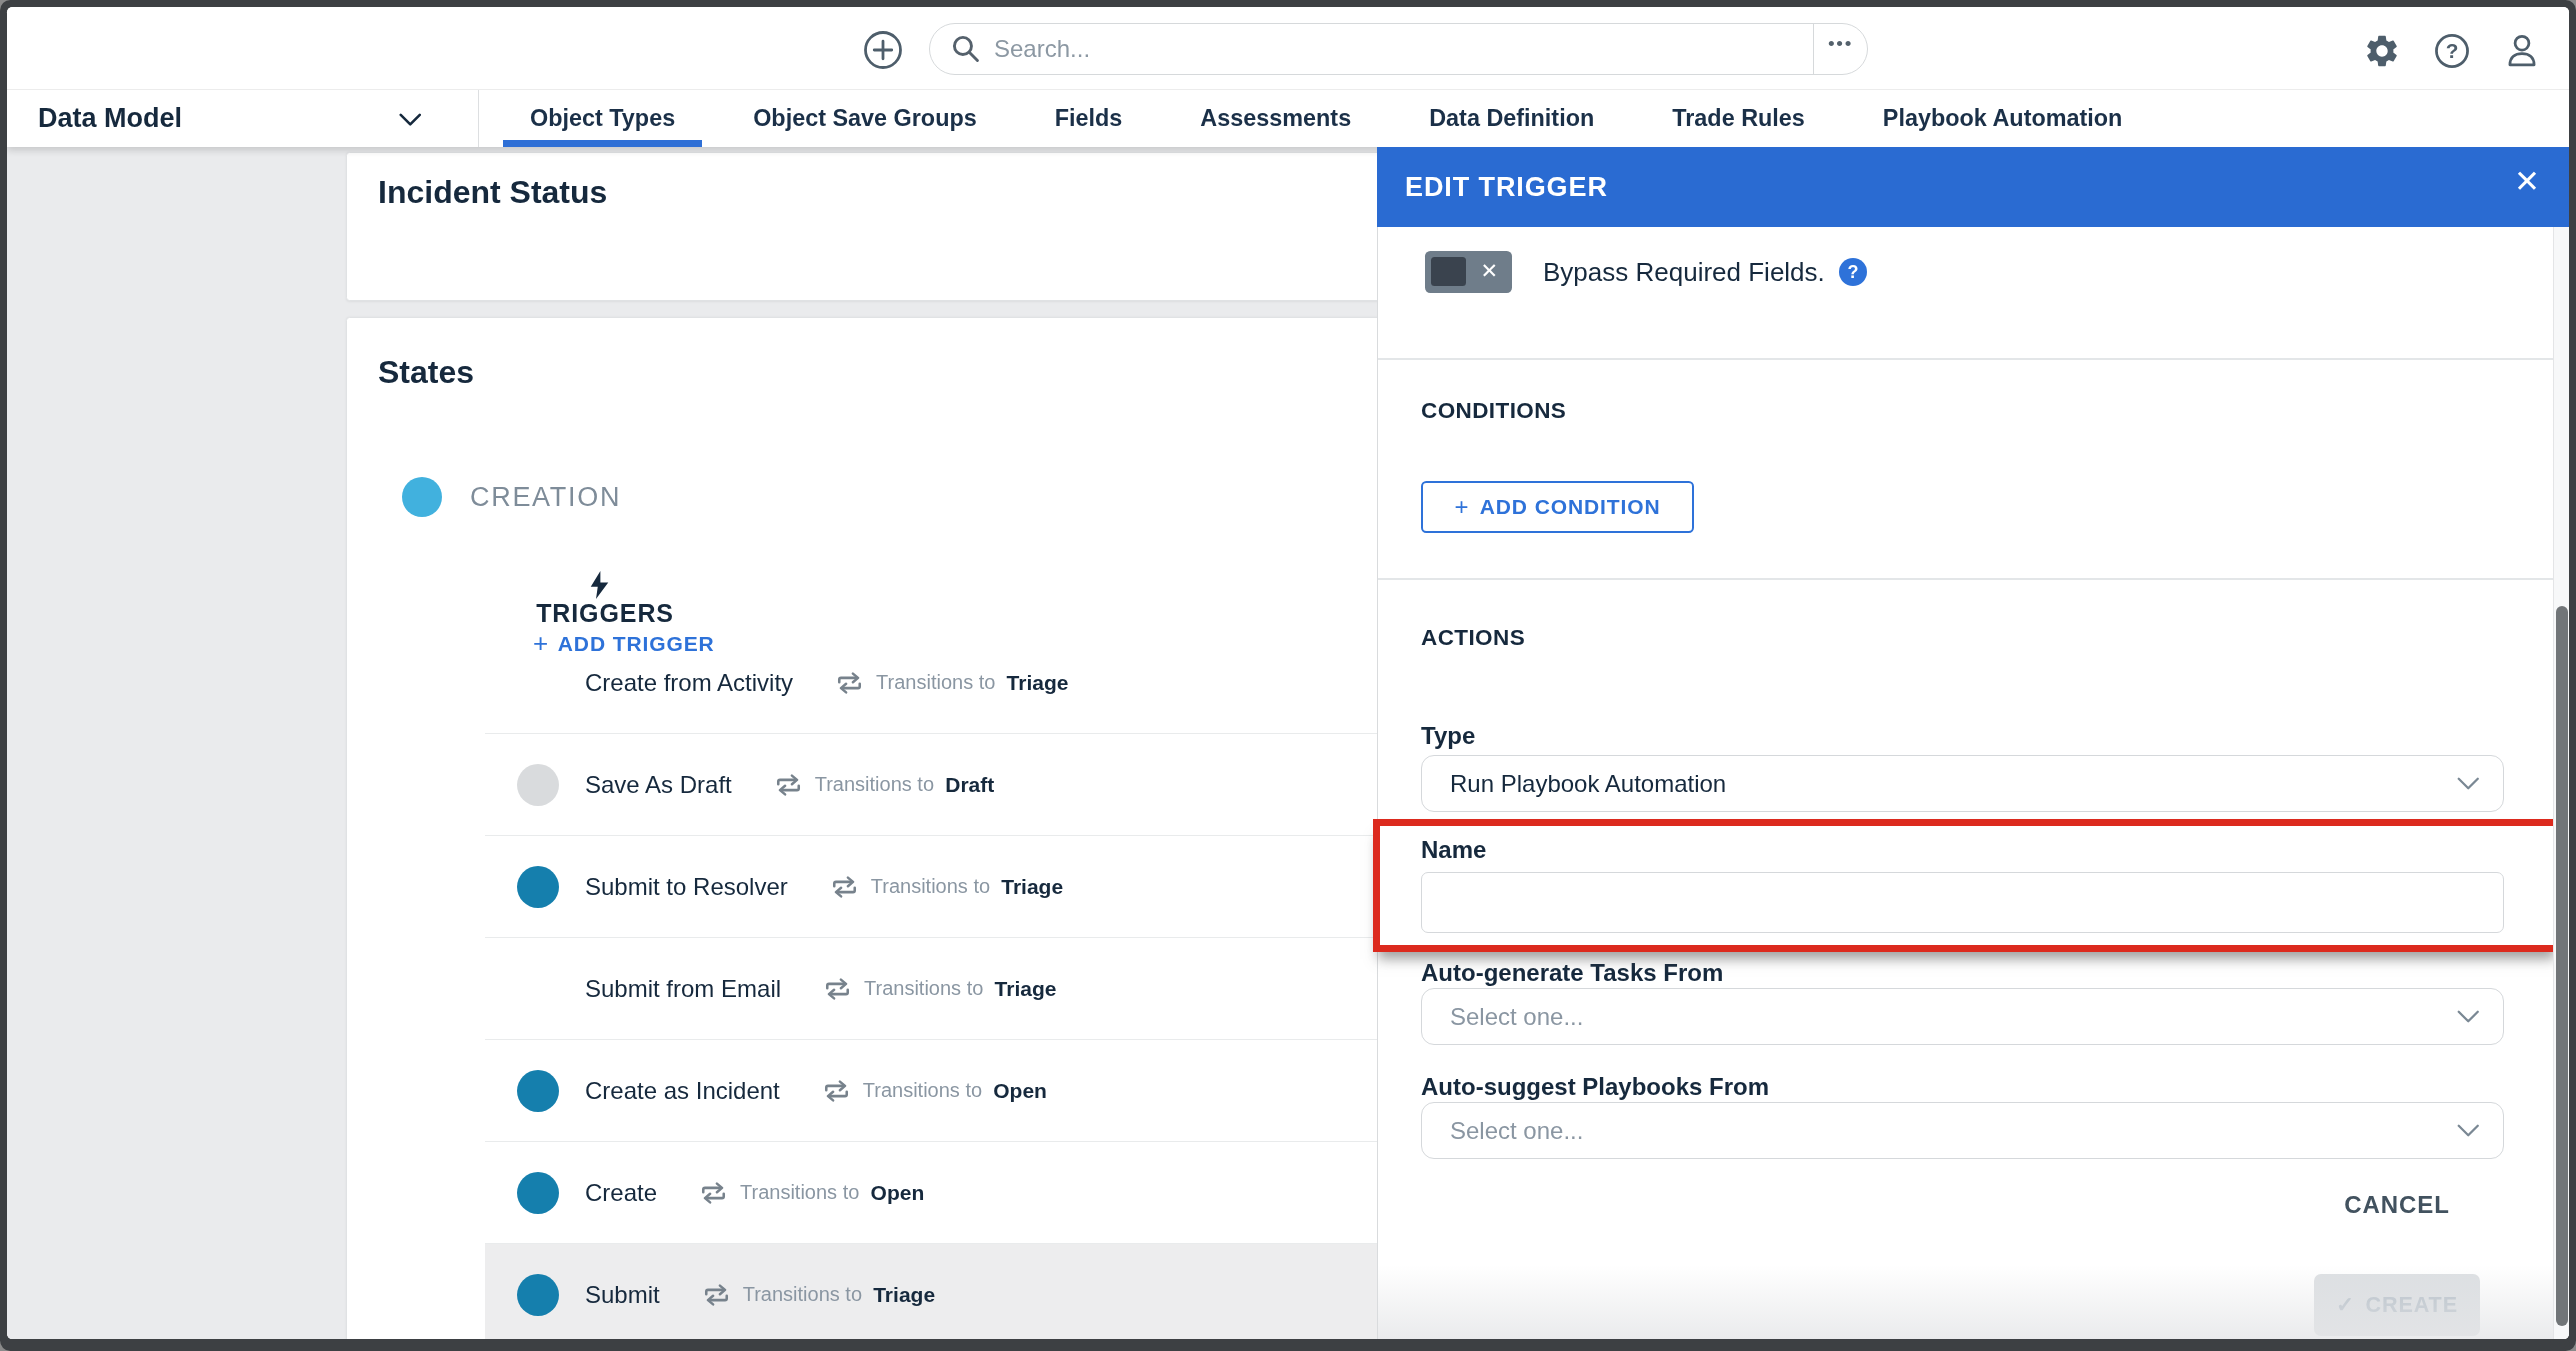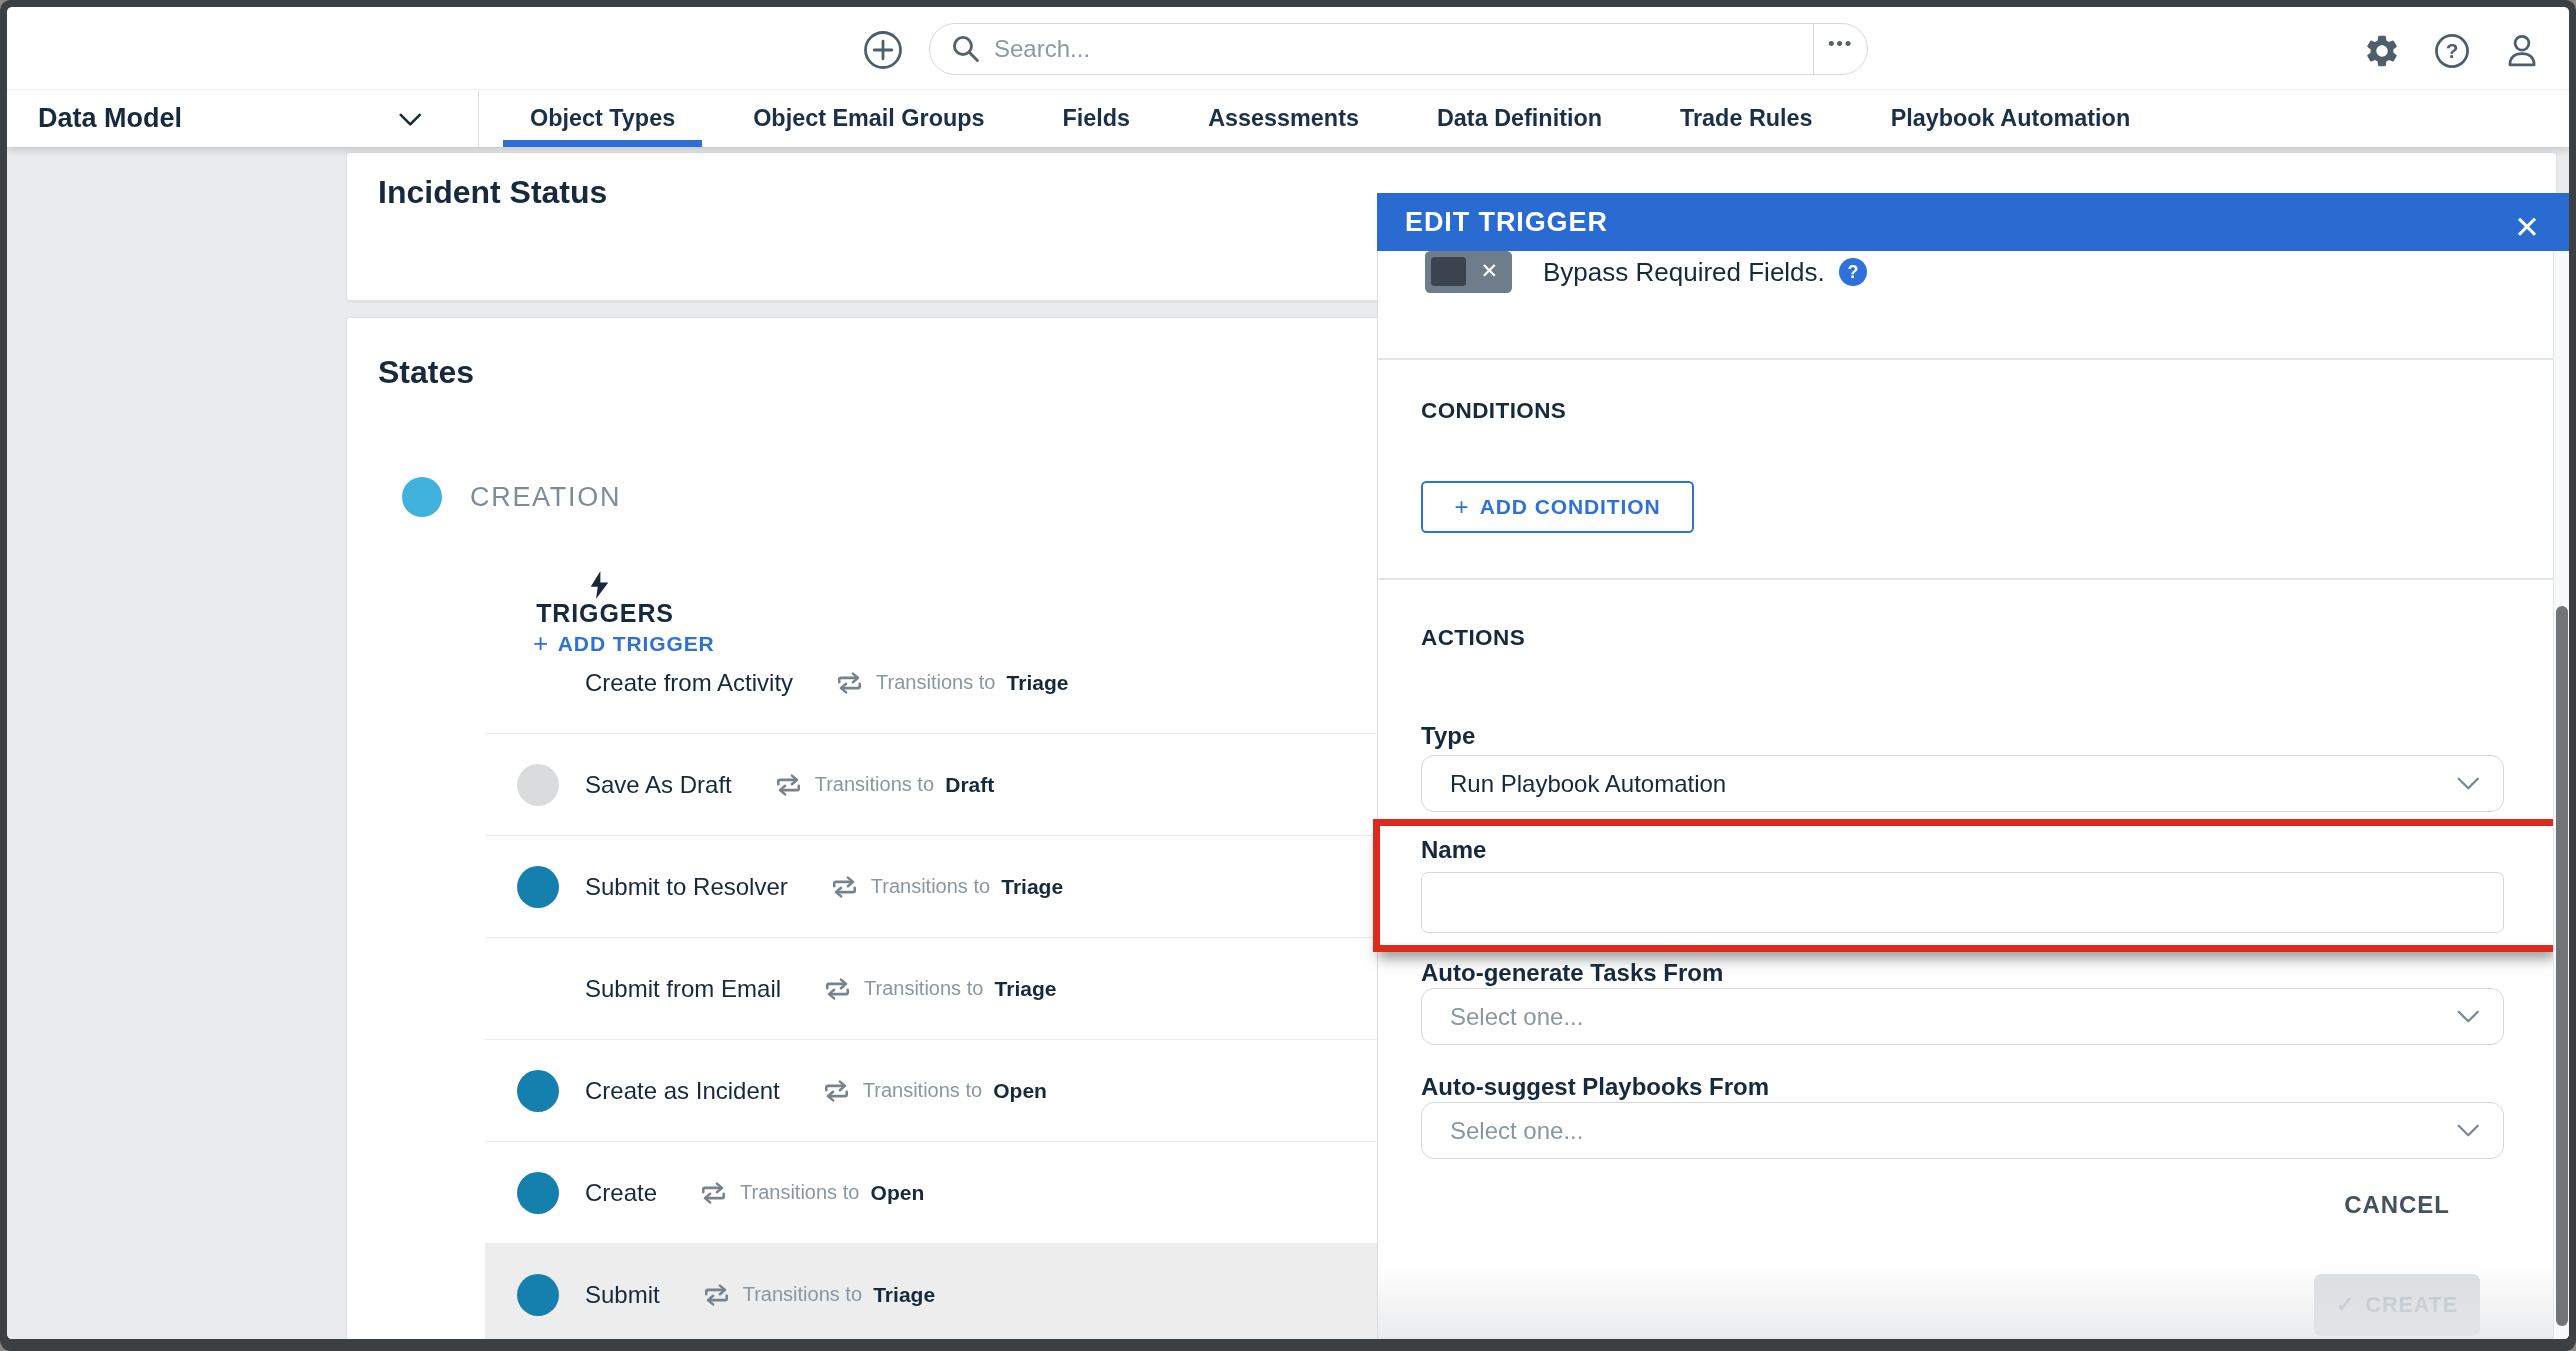--- a/index.html
+++ b/index.html
@@ -46,21 +46,21 @@
   .trow[data-highlight="true"] { background:#ededee; }
   .dot { position:absolute; left:32px; width:42px; height:42px; border-radius:50%; }
   .dot[data-dotcolor="blue"] { background:#157fad; }
   .dot[data-dotcolor="gray"] { background:#d9dbdd; }
   .tname { margin-left:100px; font-size:24px; color:#16293d; }
   .tgroup { display:flex; align-items:center; margin-left:42px; }
   .tlabel { margin-left:12px; font-size:20px; color:#8a96a2; }
   .ttarget { margin-left:11.2px; font-size:21px; font-weight:bold; color:#16293d; }
 
   
-  .panel-header { position:absolute; left:1370px; right:0; top:140px; height:58px; background:#2a6bd2; z-index:12; display:flex; align-items:center;margin-top:46px; }
+  .panel-header { position:absolute; left:1370px; right:0; top:140px; height:80px; background:#2a6bd2; z-index:12; display:flex; align-items:center; }
   .panel-title { margin-left:28px; font-size:27px; font-weight:bold; color:#fff; letter-spacing:0.9px; }
   .panel-close { position:absolute; right:29px; top:19px; background:none; border:none; color:#fff; font-size:31px; cursor:pointer; line-height:1; font-family:"DejaVu Sans",sans-serif; }
   .panel-body { position:absolute; left:1370px; width:1176px; top:220px; bottom:-21px; background:#fff; border-left:0.9px solid #d9dbdd; z-index:11; }
   .toggle-row { position:absolute; top:24px; left:47px; display:flex; align-items:center; }
   .toggle { position:relative; width:87px; height:42px; border-radius:5.2px; background:#6f7d8a; cursor:pointer; flex:0 0 auto; }
   .toggle .knob { position:absolute; left:6px; top:6px; width:35px; height:29px; border-radius:3.5px; background:#3a434e; }
   .toggle .tx { position:absolute; right:14px; top:7.8px; color:#fff; font-size:21px; font-family:"DejaVu Sans",sans-serif; }
   .toggle-label { margin-left:31px; font-size:26px; color:#16293d; }
   .help-badge { margin-left:14px; width:28.5px; height:28.5px; border-radius:50%; background:#2e72d9; color:#fff; font-size:18px; font-weight:bold; display:flex; align-items:center; justify-content:center; cursor:pointer; }
   .pdivider { position:absolute; left:0; right:0; height:1.7px; background:#e3e6e8; }
@@ -131,21 +131,21 @@
     <div class="nav-left">
       <span class="nav-label">Data Model</span>
       <span class="chev">
         <svg width="22.5" height="14" viewBox="0 0 26 16" fill="none" stroke="#16293d" stroke-width="3" stroke-linecap="round" stroke-linejoin="round">
               <path d="M2 2 L13 13 L24 2"></path>
             </svg>
       </span>
     </div>
     <div class="tabs">
       <div class="tab active">Object Types</div>
-      <div class="tab">Object Email Groups</div>
+      <div class="tab">Object Save Groups</div>
       <div class="tab">Fields</div>
       <div class="tab">Assessments</div>
       <div class="tab">Data Definition</div>
       <div class="tab">Trade Rules</div>
       <div class="tab">Playbook Automation</div>
     </div>
   </nav>
 
   <main class="content">
     <section class="card card-incident">

